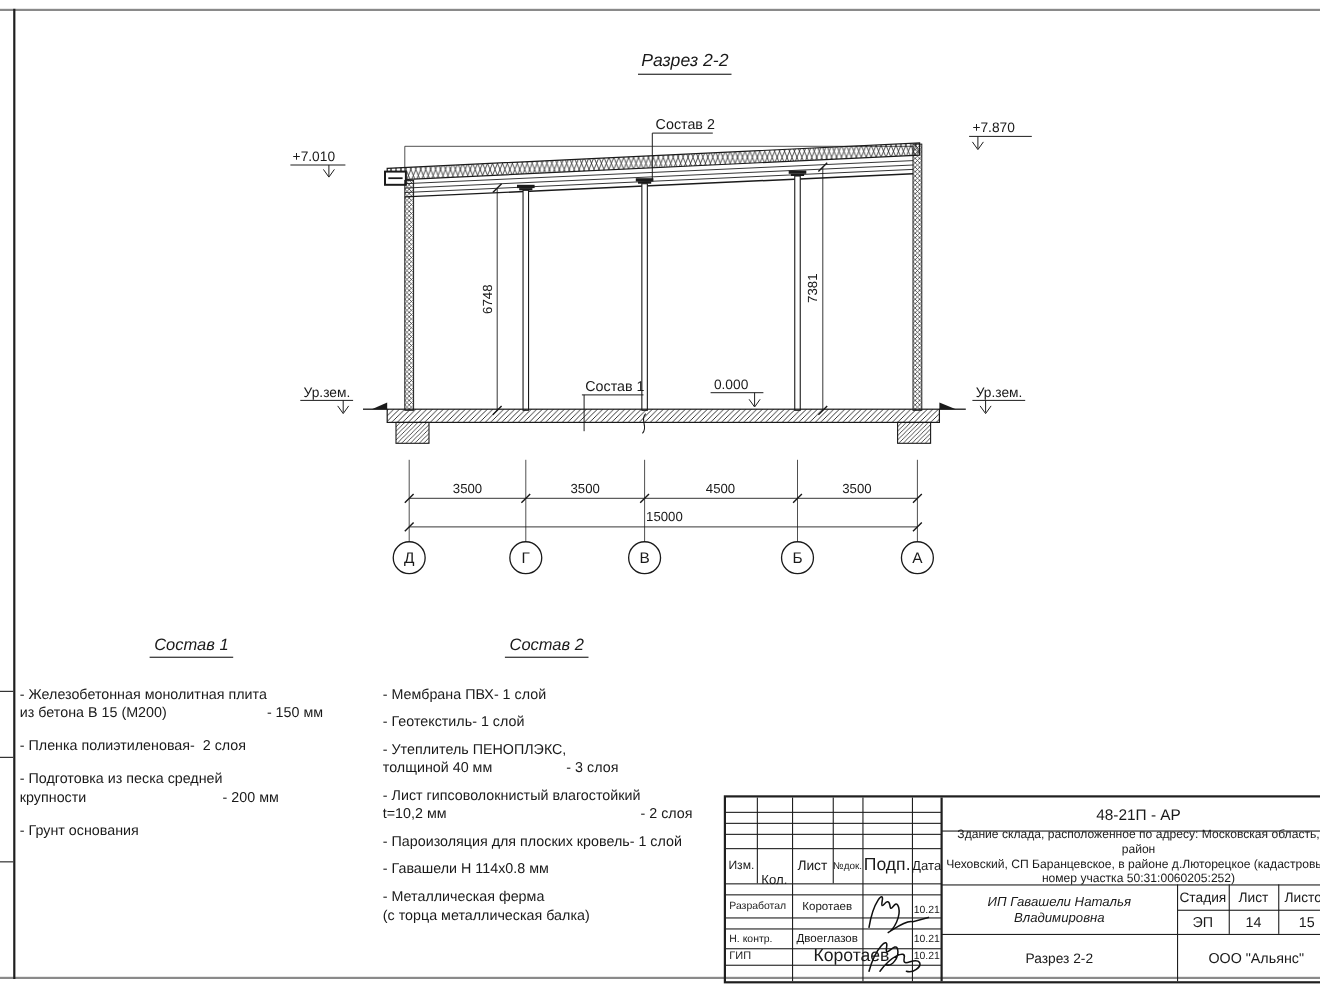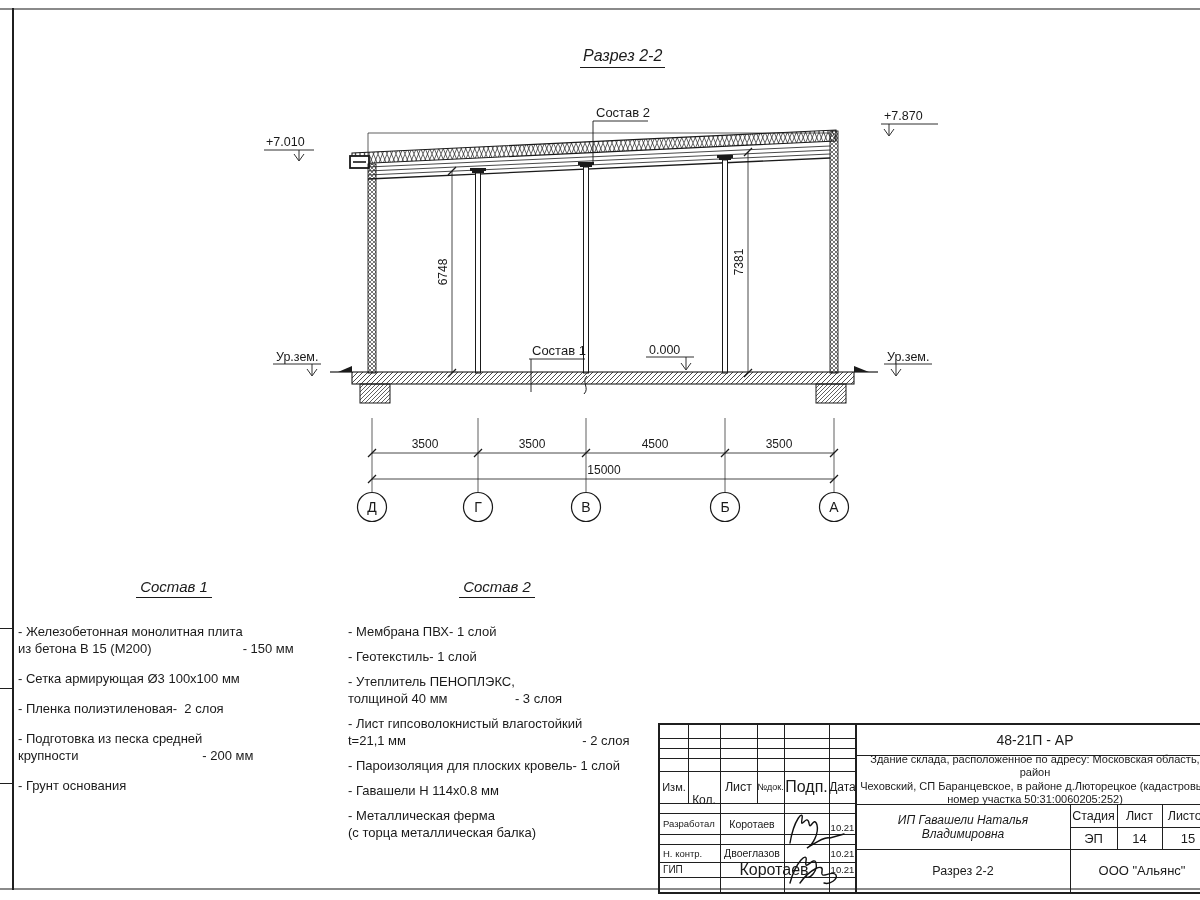--- a/index.html
+++ b/index.html
@@ -196,24 +196,20 @@
 </svg>
 
 <div class="sost sost1" style="left:18px;top:578px;width:312px;">
   <div class="sost-head"><span>Состав 1</span></div>
   <div class="item">
     <span class="txt">- Железобетонная  монолитная плита
 из бетона В 15 (М200)</span>
     <span class="qty">- 150 мм</span>
   </div>
   <div class="item">
-    <span class="txt">- Сетка армирующая Ø3 100х100 мм</span>
-    <span class="qty"></span>
-  </div>
-  <div class="item">
     <span class="txt">- Пленка полиэтиленовая</span>
     <span class="qty">-  2 слоя</span>
   </div>
   <div class="item">
     <span class="txt">- Подготовка из песка средней
 крупности</span>
     <span class="qty">- 200 мм</span>
   </div>
   <div class="item">
     <span class="txt">- Грунт основания</span>
@@ -231,21 +227,21 @@
     <span class="txt">- Геотекстиль</span>
     <span class="qty">- 1 слой</span>
   </div>
   <div class="item">
     <span class="txt">- Утеплитель ПЕНОПЛЭКС,
 толщиной 40 мм</span>
     <span class="qty">- 3 слоя</span>
   </div>
   <div class="item">
     <span class="txt">- Лист гипсоволокнистый влагостойкий
-t=21,1 мм</span>
+t=10,2 мм</span>
     <span class="qty">- 2 слоя</span>
   </div>
   <div class="item">
     <span class="txt">- Пароизоляция для плоских кровель</span>
     <span class="qty">- 1 слой</span>
   </div>
   <div class="item">
     <span class="txt">- Гавашели Н 114х0.8 мм</span>
     <span class="qty"></span>
   </div>

